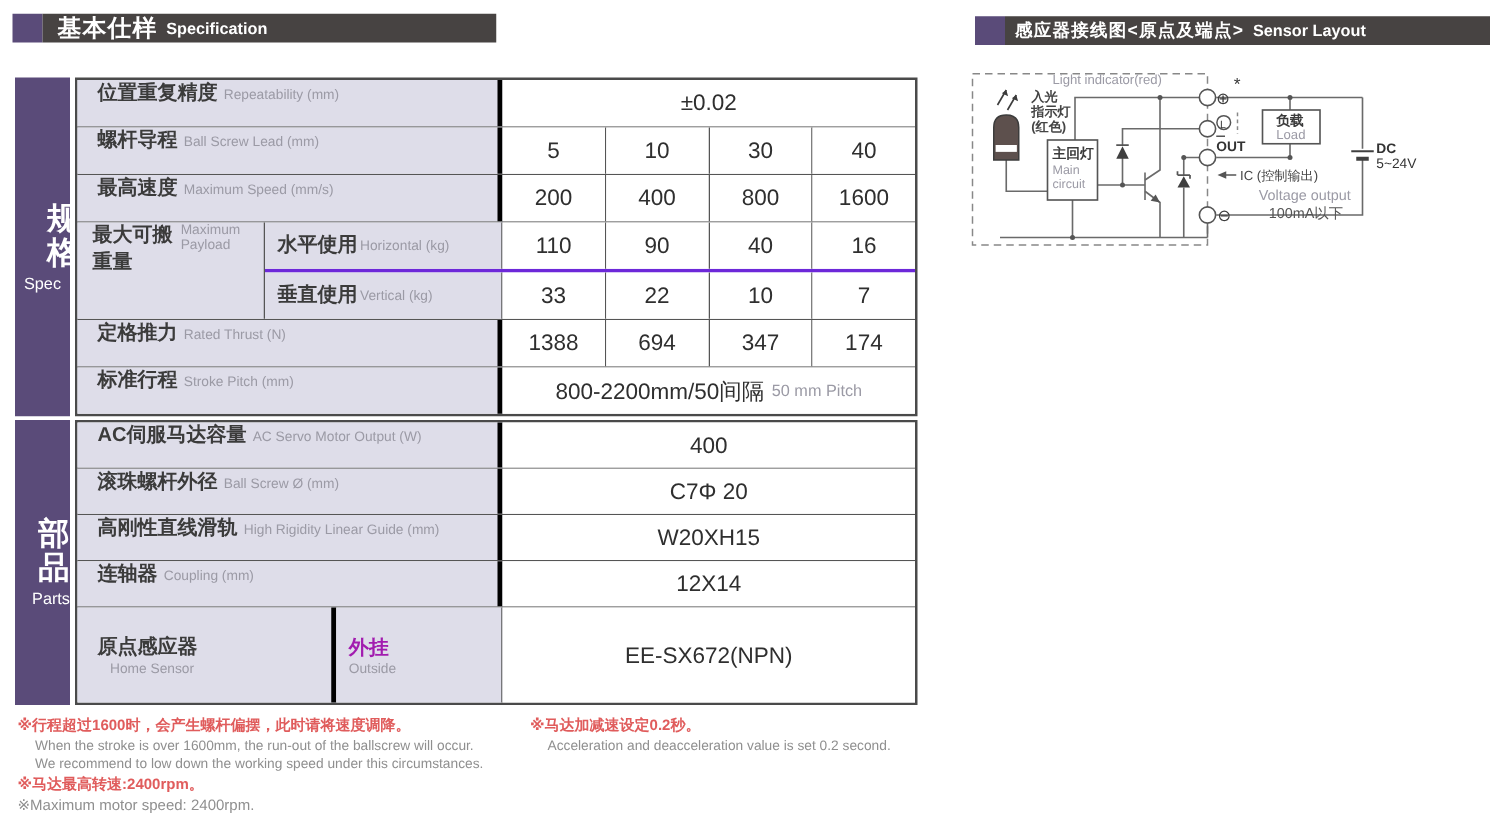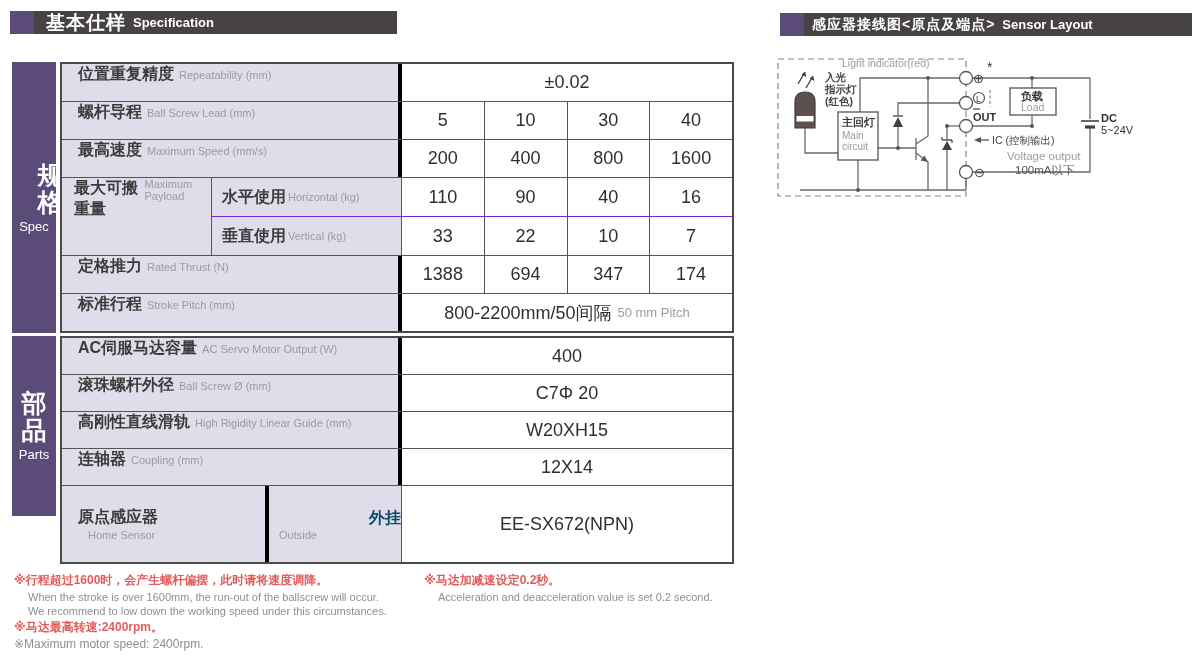--- a/index.html
+++ b/index.html
@@ -38,30 +38,30 @@
   .val.span { font-size:18px; }
   .val .sub { font-size:13px; color:#9b9aa5; margin-left:6px; }
 
   .h38 { height:38px; } .h37 { height:37px; } .h78 { height:78px; } .h76 { height:76px; }
 
   
   .pg-left { flex:0 0 150px; background:#DEDDE9; border-right:1px solid #555;
              display:flex; justify-content:center; padding-left:12px; }
   .pg-right { flex:1 1 0; display:flex; flex-direction:column; }
   .pg-row { display:flex; flex:1 1 0; }
-  .pg-row:first-child { border-bottom:1px solid #6d28d9;justify-content:flex-end; }
+  .pg-row:first-child { border-bottom:3px solid #6d28d9;justify-content:flex-end; }
   .pg-sub { flex:0 0 190px; background:#DEDDE9; border-right:1px solid #555;
             display:flex; align-items:baseline; padding-left:10px; align-self:stretch; }
   .pg-sub .zh { font-size:16px; font-weight:700; color:#3b3b3b; align-self:center; }
   .pg-sub .en { font-size:11px; color:#9b9aa5; margin-left:2px; align-self:center; }
 
   .hs-lbl { flex:0 0 207px; }
   .hs-sub { flex:0 0 133px; background:#DEDDE9; border-right:1px solid #555;
             display:flex; flex-direction:column; justify-content:center; padding-left:10px; }
-  .hs-sub .zh { font-size:16px; font-weight:700; color:#0c4a6e;text-align:right; }
+  .hs-sub .zh { font-size:16px; font-weight:700; color:#a21caf; }
   .hs-sub .en { font-size:11px; color:#9b9aa5; }
 
   
   .note { position:absolute; }
   .nred { color:#E05C5C; font-size:12px; font-weight:700; line-height:17px; }
   .ngray{ color:#8f8f8f; font-size:11px; line-height:14px; }
   .ind  { margin-left:14px; }
 
   svg text { font-family:"Liberation Sans","DejaVu Sans",sans-serif; }
 </style>
@@ -80,21 +80,21 @@
   <div class="hbar" style="left:804px; top:13px; width:388px; padding-left:8px;">
     <span class="zh" style="font-size:14px;">感应器接线图&lt;原点及端点&gt;</span>
     <span class="en">Sensor Layout</span>
   </div>
 
   <div class="sidebox" style="top:62px; height:271px;">
     <div class="big"><span style="display:inline-block; width:26px; word-break:break-all;margin-left:32px;">规格</span></div>
     <div class="sm">Spec</div>
   </div>
 
-  <div class="sidebox" style="top:336px; height:180px;">
+  <div class="sidebox" style="top:336px; height:228px;align-items:flex-end;">
     <div class="big"><span style="display:inline-block; width:26px; word-break:break-all;">部品</span></div>
     <div class="sm">Parts</div>
   </div>
 
   <div class="tbox" style="top:62px; height:271px;">
     <div class="trow h38">
       <div class="cell lbl">
         <span class="zh">位置重复精度</span>
         <span class="en">Repeatability (mm)</span>
       </div>

